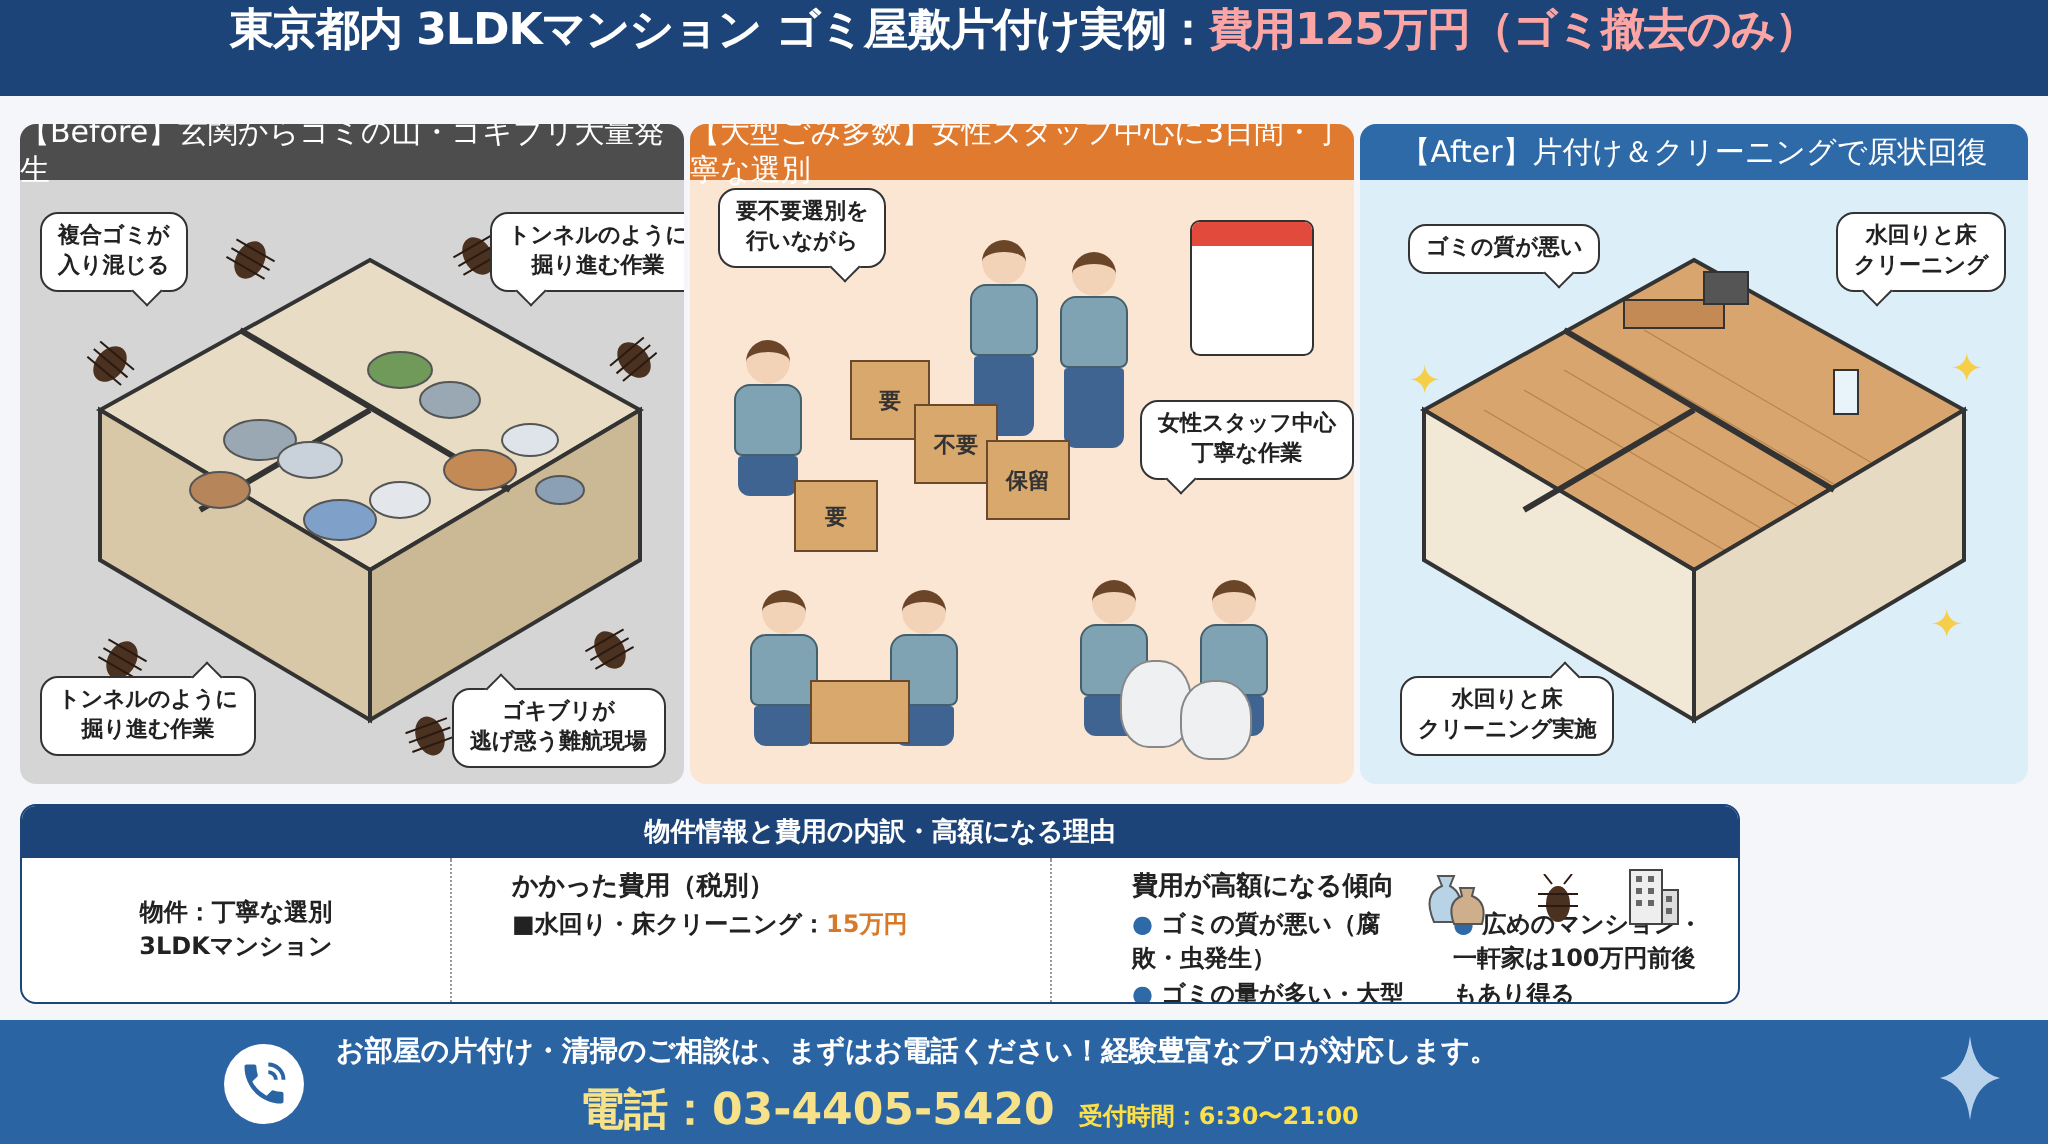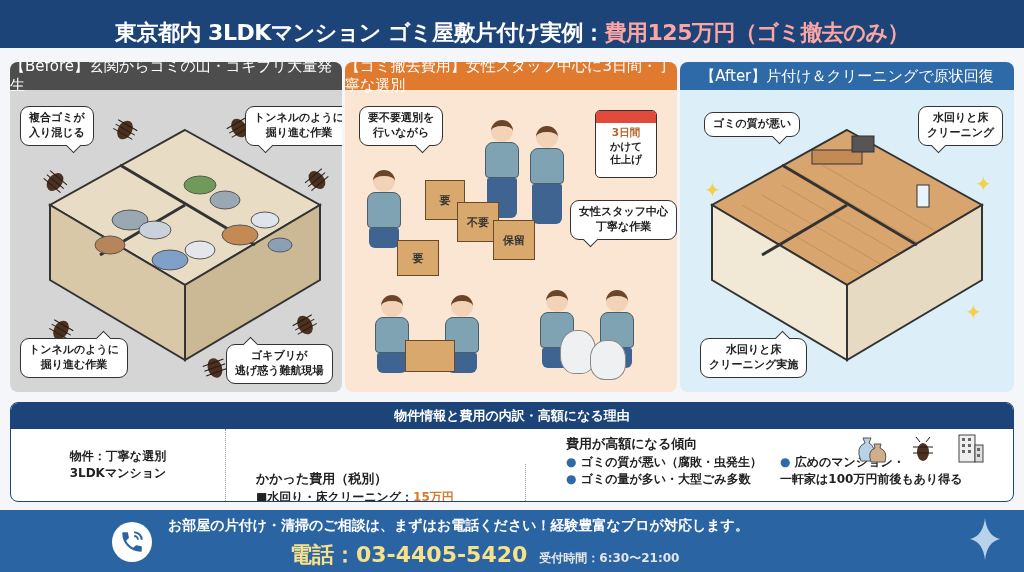--- a/index.html
+++ b/index.html
@@ -1,19 +1,19 @@
 <!DOCTYPE html>
 <html><head>
 <meta charset="utf-8">
 <style>
   * { box-sizing: border-box; margin: 0; padding: 0; }
   html, body { width: 1024px; height: 572px; overflow: hidden; }
   body { background: #f4f6f9; font-family: "DejaVu Sans", "Liberation Sans", sans-serif; position: relative; }
 
-  .title-bar { position: absolute; left: 0; top: 0; width: 1024px; height: 48px; background: #1c4478; display: flex; align-items: flex-end; justify-content: center; }
+  .title-bar { position: absolute; left: 0; top: 0; width: 1024px; height: 48px; background: #1c4478; display: flex; align-items: flex-start; justify-content: center; }
   .title-bar .t-white { color: #ffffff; font-size: 22px; font-weight: bold; letter-spacing: -0.5px; }
   .title-bar .t-yellow { color: #fca5a5; font-size: 22px; font-weight: bold; letter-spacing: -0.5px; }
 
   .panel { position: absolute; top: 62px; width: 332px; height: 330px; border-radius: 8px; overflow: hidden; }
   .panel .head { height: 28px; display: flex; align-items: center; justify-content: center; color: #fff; font-size: 15px; font-weight: normal; }
   .panel .body { position: relative; height: 302px; }
 
   .p-before { left: 10px; background: #d5d5d5; }
   .p-before .head { background: #4d4d4d; }
   .p-work { left: 345px; background: #fbe6d3; }
@@ -39,39 +39,39 @@
 
   .person { position: absolute; z-index: 2; }
   .person .head-c { width: 22px; height: 22px; border-radius: 50%; background: #f3d3b8; border-top: 6px solid #6b4528; margin: 0 auto; }
   .person .torso { width: 34px; height: 36px; background: #7fa3b3; border-radius: 8px 8px 4px 4px; margin: 0 auto; border: 1px solid #44606c; }
   .person .legs { width: 30px; height: 20px; background: #3f6491; margin: 0 auto; border-radius: 2px 2px 6px 6px; }
   .box { position: absolute; background: #d9a86c; border: 1.5px solid #6a4a2a; z-index: 2; font-size: 11px; font-weight: bold; color: #333; display: flex; align-items: center; justify-content: center; }
   .bag { position: absolute; background: #eef0f2; border: 1px solid #888; border-radius: 45% 45% 40% 40%; z-index: 2; }
 
   .sparkle { position: absolute; color: #f5cf4a; font-size: 20px; z-index: 3; }
 
-  .info { position: absolute; left: 10px; top: 402px; width: 1004px; height: 100px; background: #fff; border: 1.5px solid #1c4478; border-radius: 8px; overflow: hidden; }
+  .info { position: absolute; left: 10px; top: 402px; width: 860px; height: 100px; background: #fff; border: 1.5px solid #1c4478; border-radius: 8px; overflow: hidden; }
   .info .info-head { height: 26px; background: #1c4478; color: #fff; font-size: 13px; font-weight: bold; display: flex; align-items: center; justify-content: center; }
   .info .info-body { display: flex; height: 72px; }
   .info .col { position: relative; padding: 6px 10px; font-size: 12px; font-weight: bold; color: #222; line-height: 1.45; }
   .info .col-1 { width: 215px; display: flex; flex-direction: column; align-items: center; justify-content: center; border-right: 1.5px dotted #999; text-align: center; }
-  .info .col-2 { width: 300px; padding-left: 30px; border-right: 1.5px dotted #999; margin-top: 35px; }
+  .info .col-2 { width: 300px; padding-left: 30px; border-right: 1.5px dotted #999; }
   .info .col-3 { flex: 1; padding-left: 40px; }
   .info .col-2 .hd, .info .col-3 .hd { font-size: 13px; }
   .info .price { color: #d67a2a; }
   .info .row3 { display: flex; gap: 18px; }
   .info .dot { color: #2f6aa8; }
   .icons-row { position: absolute; right: 28px; top: 4px; display: flex; gap: 22px; align-items: flex-end; }
 
   .footer { position: absolute; left: 0; top: 510px; width: 1024px; height: 62px; background: #2a64a3; }
   .footer .phone-circle { position: absolute; left: 112px; top: 12px; width: 40px; height: 40px; border-radius: 50%; background: #fff; display: flex; align-items: center; justify-content: center; }
   .footer .line1 { position: absolute; left: 168px; top: 7px; color: #fff; font-size: 14px; font-weight: bold; white-space: nowrap; }
   .footer .line2 { position: absolute; left: 290px; top: 30px; display: flex; align-items: baseline; gap: 12px; white-space: nowrap; }
   .footer .tel { color: #f7e28a; font-size: 22px; font-weight: bold; }
-  .footer .hours { color: #e5e5e5; font-size: 12px; font-weight: bold; }
+  .footer .hours { color: #fde047; font-size: 12px; font-weight: bold; }
   .footer .star { position: absolute; right: 24px; top: 8px; }
 </style>
 </head>
 <body>
 
 <div class="title-bar">
   <span class="t-white">東京都内 3LDKマンション ゴミ屋敷片付け実例：</span>
   <span class="t-yellow">費用125万円（ゴミ撤去のみ）</span>
 </div>
 
@@ -109,31 +109,26 @@
     <div class="bubble tail-bl" style="left:235px;top:16px"><span style="white-space:pre">トンネルのように
 掘り進む作業</span></div>
     <div class="bubble tail-tr" style="left:10px;top:248px"><span style="white-space:pre">トンネルのように
 掘り進む作業</span></div>
     <div class="bubble tail-tl" style="left:216px;top:254px"><span style="white-space:pre">ゴキブリが
 逃げ惑う難航現場</span></div>
   </div>
 </div>
 
 <div class="panel p-work">
-  <div class="head">【ゴミ撤去費用】女性スタッフ中心に3日間・丁寧な選別</div>
+  <div class="head">【大型ごみ多数】女性スタッフ中心に3日間・丁寧な選別</div>
   <div class="body">
-    <div class="bubble tail-br" style="left:14px;top:16px"><span style="white-space:pre">要不要選別を
+    <div class="bubble tail-br" style="left:14px;top:4px"><span style="white-space:pre">要不要選別を
 行いながら</span></div>
     <div class="calendar">
       <div class="cal-top"></div>
-      <div class="cal-txt">
-        <div class="hl">3日間</div>
-        <div>かけて</div>
-        <div>仕上げ</div>
-      </div>
     </div>
     <div class="bubble tail-bl" style="left:225px;top:110px"><span style="white-space:pre">女性スタッフ中心
 丁寧な作業</span></div>
 
     <div class="person" style="left:22px;top:80px">
         <div class="head-c"></div>
         <div class="torso"></div>
         <div class="legs"></div>
       </div>
     <div class="person" style="left:140px;top:30px">

